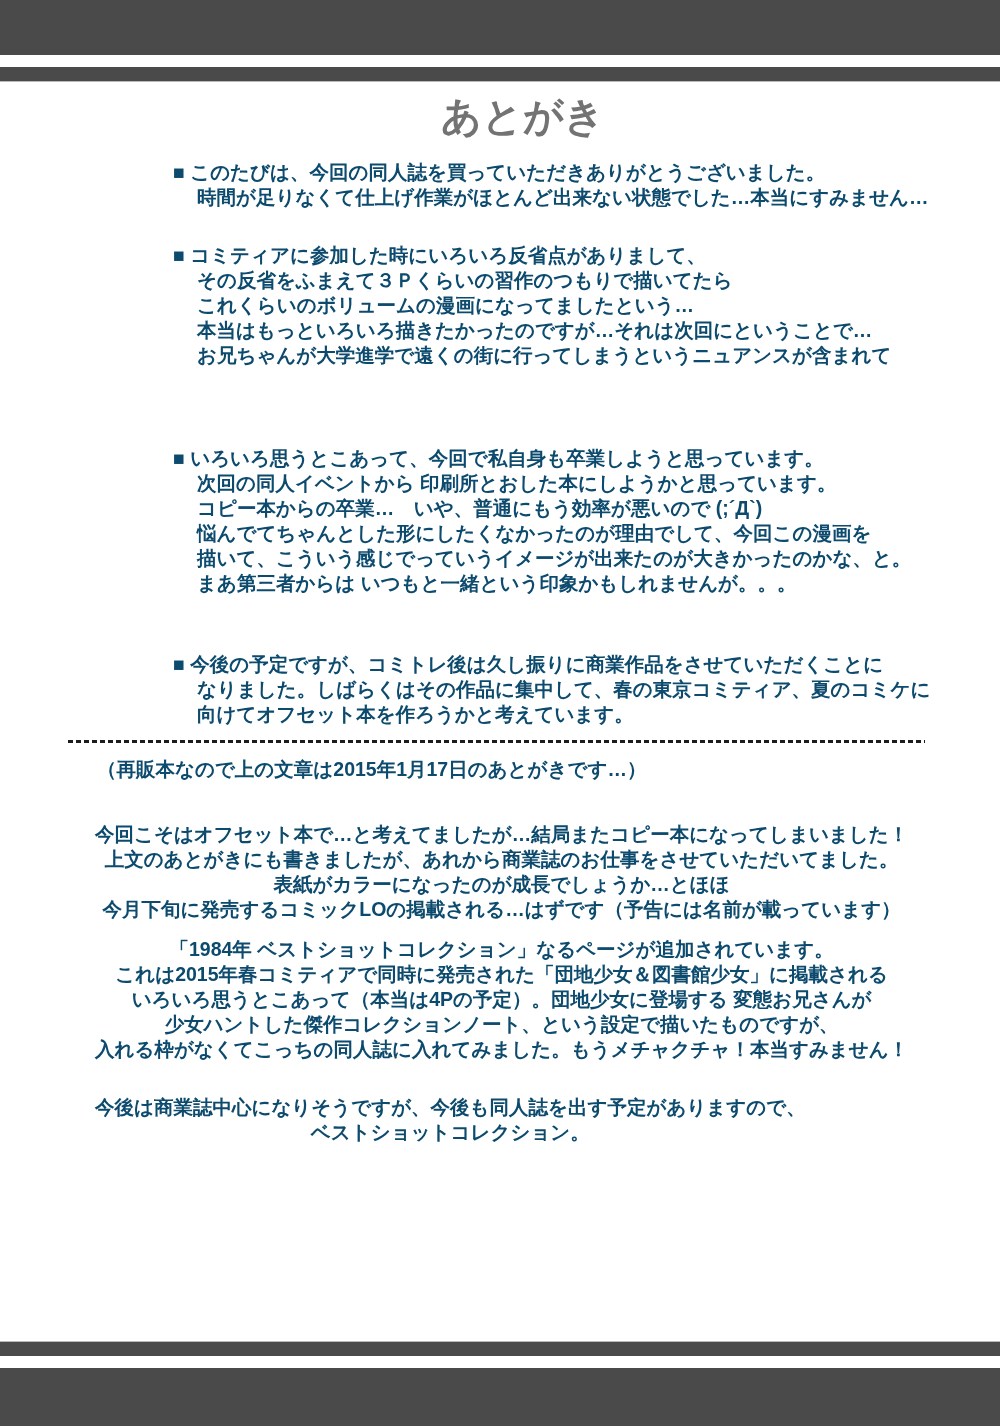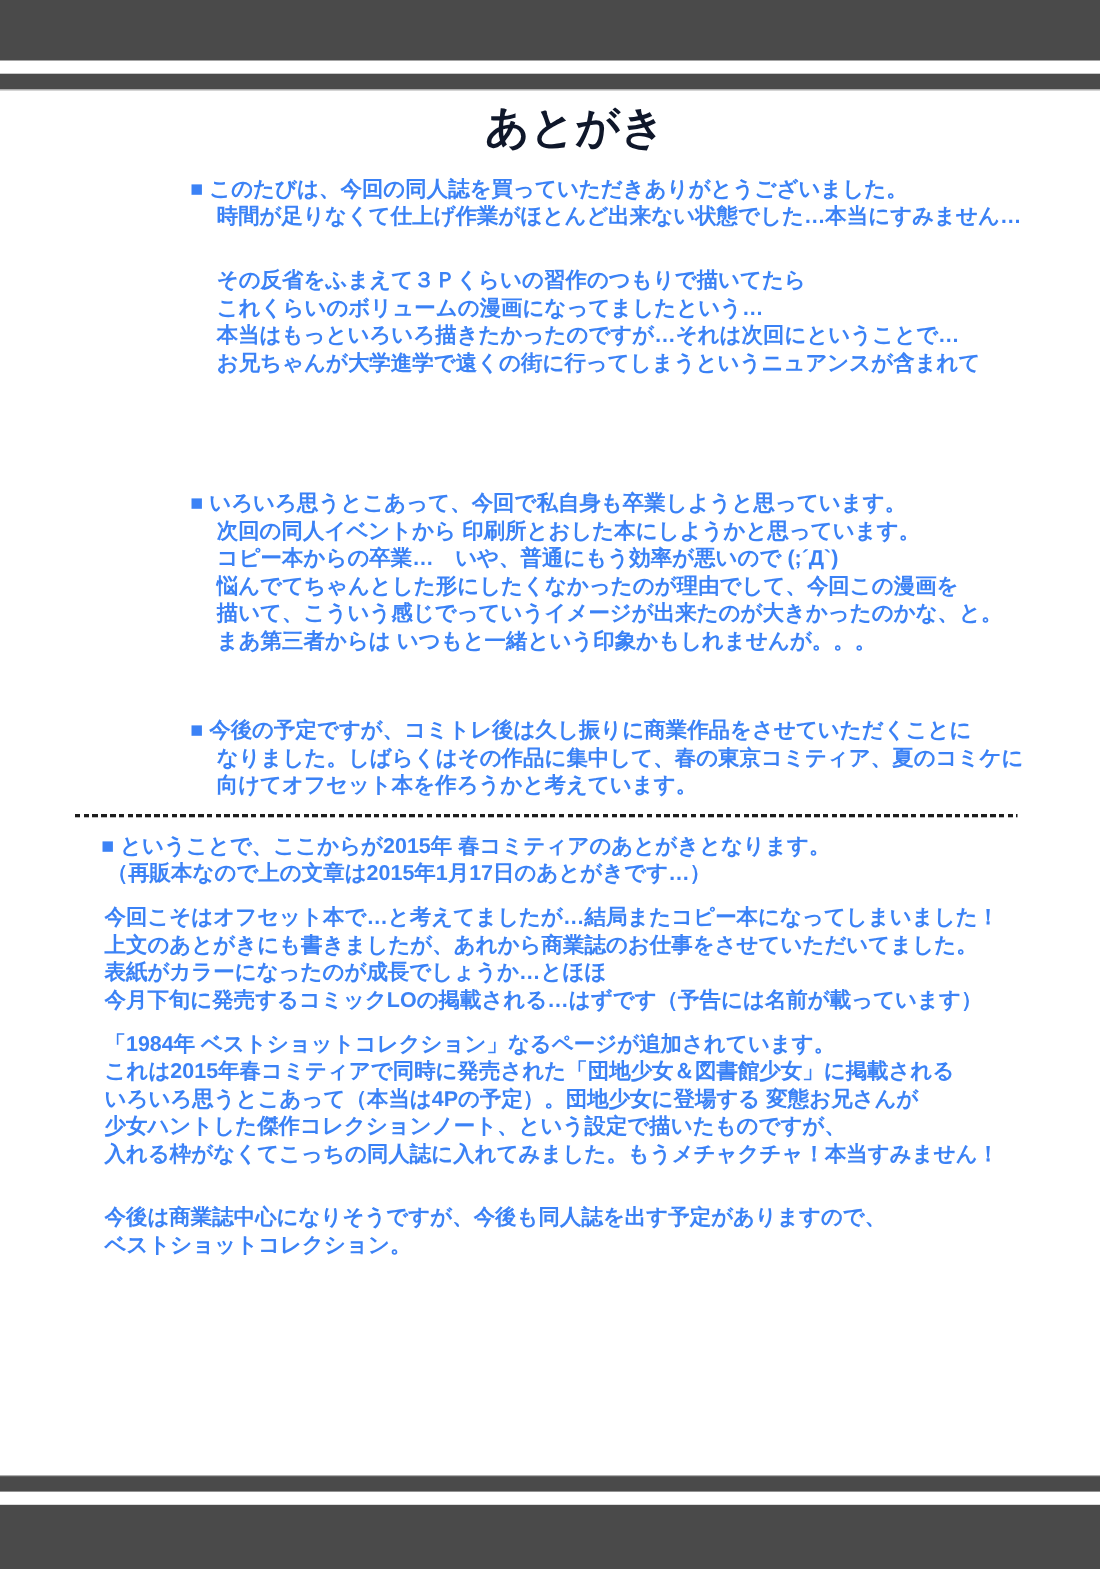--- a/index.html
+++ b/index.html
@@ -13,35 +13,35 @@
   }
   .band { position: absolute; left: 0; width: 1000px; background: #4a4a4a; }
   .band-top-thick    { top: 0;      height: 55px; }
   .band-top-thin     { top: 67px;   height: 14px; border-bottom: 1px solid #b9b9b9; }
   .band-bottom-thin  { top: 1341px; height: 14px; border-top: 1px solid #b9b9b9; }
   .band-bottom-thick { top: 1368px; height: 58px; }
 
   .title {
     position: absolute; top: 93px; left: 441px;
     font-size: 40px; line-height: 1.15; font-weight: bold;
-    color: #0f172a; letter-spacing: 0px; white-space: nowrap;
+    color: #737373; letter-spacing: 0px; white-space: nowrap;
   }
 
   .para {
     position: absolute;
     font-size: 19.5px; line-height: 25px; font-weight: bold;
-    color: #3b82f6; white-space: nowrap;
+    color: #0c4a6e; white-space: nowrap;
   }
   .sec1 { left: 173px; }
   .sec1 .line { margin-left: 24px; }
   .sec1 .line.b { margin-left: 0; }
   .sec2b { left: 92px; }
   .sec2b .line { margin-left: 5px; }
   .sec2b .line.b { margin-left: 0; }
-  .sec2 { left: 95px; }
+  .sec2 { left: 95px; text-align: center; }
 
   .divider {
     position: absolute; top: 740px; left: 68px; width: 857px; height: 3px;
     background: repeating-linear-gradient(90deg, #1d1d1d 0 5px, transparent 5px 8px);
   }
 </style>
 </head>
 <body>
 
 <div class="page">
@@ -50,20 +50,21 @@
   <div class="band band-top-thin"></div>
 
   <div class="title">あとがき</div>
 
   <div class="para sec1" style="top:160px">
     <div class="line b">■ このたびは、今回の同人誌を買っていただきありがとうございました。</div>
     <div class="line">時間が足りなくて仕上げ作業がほとんど出来ない状態でした…本当にすみません…</div>
   </div>
 
   <div class="para sec1" style="top:243px">
+    <div class="line b">■ コミティアに参加した時にいろいろ反省点がありまして、</div>
     <div class="line">その反省をふまえて３Ｐくらいの習作のつもりで描いてたら</div>
     <div class="line">これくらいのボリュームの漫画になってましたという…</div>
     <div class="line">本当はもっといろいろ描きたかったのですが…それは次回にということで…</div>
     <div class="line">お兄ちゃんが大学進学で遠くの街に行ってしまうというニュアンスが含まれて</div>
   </div>
 
   <div class="para sec1" style="top:446px">
     <div class="line b">■ いろいろ思うとこあって、今回で私自身も卒業しようと思っています。</div>
     <div class="line">次回の同人イベントから 印刷所とおした本にしようかと思っています。</div>
     <div class="line">コピー本からの卒業…　いや、普通にもう効率が悪いので (;´Д`)</div>
@@ -74,21 +75,20 @@
 
   <div class="para sec1" style="top:652px">
     <div class="line b">■ 今後の予定ですが、コミトレ後は久し振りに商業作品をさせていただくことに</div>
     <div class="line">なりました。しばらくはその作品に集中して、春の東京コミティア、夏のコミケに</div>
     <div class="line">向けてオフセット本を作ろうかと考えています。</div>
   </div>
 
   <div class="divider"></div>
 
   <div class="para sec2b" style="top:757px">
-    <div class="line b">■ ということで、ここからが2015年 春コミティアのあとがきとなります。</div>
     <div class="line">（再販本なので上の文章は2015年1月17日のあとがきです…）</div>
   </div>
 
   <div class="para sec2" style="top:822px">
     <div class="line">今回こそはオフセット本で…と考えてましたが…結局またコピー本になってしまいました！</div>
     <div class="line">上文のあとがきにも書きましたが、あれから商業誌のお仕事をさせていただいてました。</div>
     <div class="line">表紙がカラーになったのが成長でしょうか…とほほ</div>
     <div class="line">今月下旬に発売するコミックLOの掲載される…はずです（予告には名前が載っています）</div>
   </div>
 

